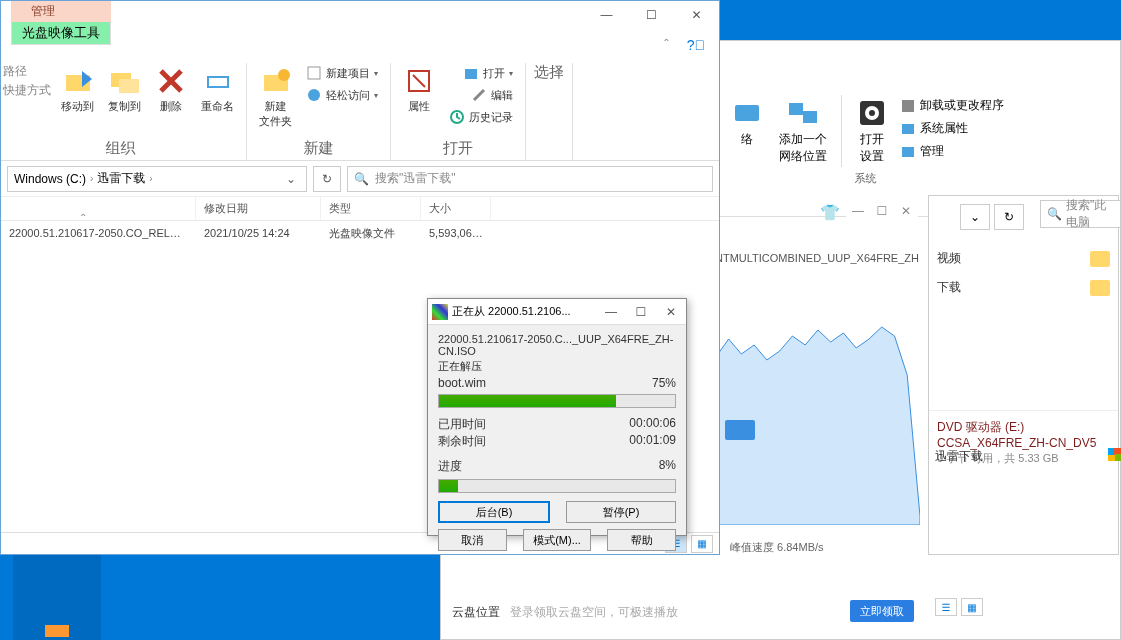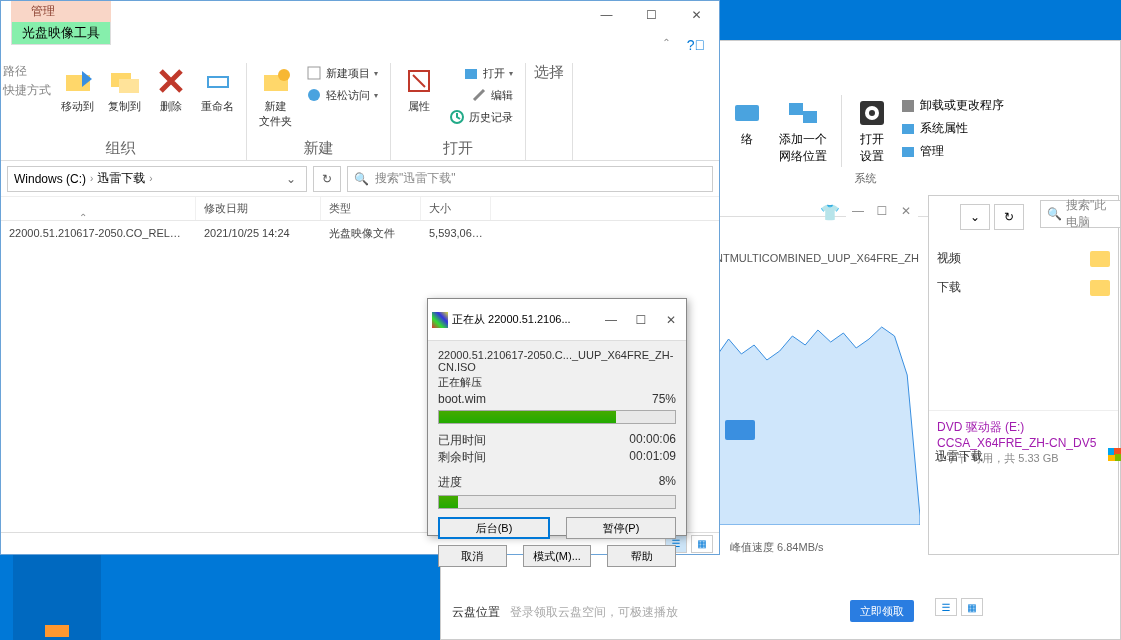--- a/index.html
+++ b/index.html
@@ -43,21 +43,21 @@
   .colheaders { display: flex; border-bottom: 1px solid #e8e8e8; height: 24px; align-items: center; color: #555; }
   .ch { padding: 0 8px; font-size: 11px; border-right: 1px solid #f0f0f0; height: 100%; display: flex; align-items: center; }
   .row { display: flex; height: 24px; align-items: center; color: #444; }
   .cell { padding: 0 8px; font-size: 11px; white-space: nowrap; overflow: hidden; text-overflow: ellipsis; }
 
   .statusbar { position: absolute; bottom: 0; left: 0; right: 0; height: 22px; border-top: 1px solid #ddd; display: flex; justify-content: flex-end; align-items: center; gap: 4px; padding: 0 6px; }
   .viewbtn { width: 22px; height: 18px; border: 1px solid #ccc; display: flex; align-items: center; justify-content: center; color: #0078d7; font-size: 10px; }
 
   
   .extract { left: 427px; top: 298px; width: 260px; height: 238px; background: #f0f0f0; border: 1px solid #888; box-shadow: 2px 2px 8px rgba(0,0,0,.3); z-index: 50; }
-  .extitle { height: 42px; background: #fff; display: flex; align-items: center; padding-left: 4px; border-bottom: 1px solid #ddd; }
+  .extitle { height: 26px; background: #fff; display: flex; align-items: center; padding-left: 4px; border-bottom: 1px solid #ddd; }
   .exico { width: 16px; height: 16px; background: linear-gradient(45deg,#d33,#3d3,#33d,#dd3); margin-right: 4px; }
   .extxt { flex: 1; font-size: 11px; }
   .exbtns { display: flex; }
   .exbody { padding: 8px 10px; }
   .exline { font-size: 11px; color: #333; margin-bottom: 2px; }
   .exrow { display: flex; justify-content: space-between; font-size: 11px; color: #333; }
   .pbar { height: 14px; border: 1px solid #aaa; background: #e8e8e8; margin: 4px 0 8px; position: relative; }
   .pbar-fill { height: 100%; background: linear-gradient(#4a0,#2a0); }
   .exbtnrow { display: flex; gap: 16px; margin-top: 6px; }
   .exbtn { flex: 1; height: 22px; border: 1px solid #999; background: #eee; font-size: 11px; display: flex; align-items: center; justify-content: center; }
@@ -69,21 +69,21 @@
   .sysgroup-label { text-align: center; color: #666; font-size: 11px; padding-top: 4px; }
   .r2btn { display: flex; flex-direction: column; align-items: center; gap: 2px; padding: 2px 6px; }
   .r2row { display: flex; align-items: center; gap: 4px; padding: 2px; }
   .peakline { position: absolute; left: 730px; top: 540px; font-size: 11px; color: #666; }
 
   .smallexp { left: 928px; top: 195px; width: 191px; height: 360px; background: #fff; border: 1px solid #ccc; }
   .sidelist { padding: 8px; }
   .sideitem { padding: 6px 0; font-size: 12px; color: #333; display: flex; justify-content: space-between; align-items: center; }
   .folico { width: 20px; height: 16px; background: #ffd76a; border-radius: 2px; }
   .dvdblock { padding: 8px; border-top: 1px solid #eee; }
-  .dvdtitle { font-size: 12px; color: #a21caf; }
+  .dvdtitle { font-size: 12px; color: #7f1d1d; }
   .dvdsub { font-size: 11px; color: #888; margin-top: 1px; }
   .dd2 { width: 30px; height: 26px; border: 1px solid #ccc; background: #fff; display: flex; align-items: center; justify-content: center; }
   .viewbtns2 { left: 935px; top: 598px; display: flex; gap: 4px; z-index: 3; }
 
   .longname { left: 715px; top: 252px; font-size: 11px; color: #555; }
   .chart { position: absolute; left: 550px; top: 315px; width: 370px; height: 210px; }
   .chart svg { width: 100%; height: 100%; }
   .bluebtn { position: absolute; left: 725px; top: 420px; width: 30px; height: 20px; background: #3a8fe0; border-radius: 2px; }
   
   .cloudtxt { left: 452px; top: 604px; font-size: 12px; color: #666; display: flex; gap: 10px; align-items: center; }

